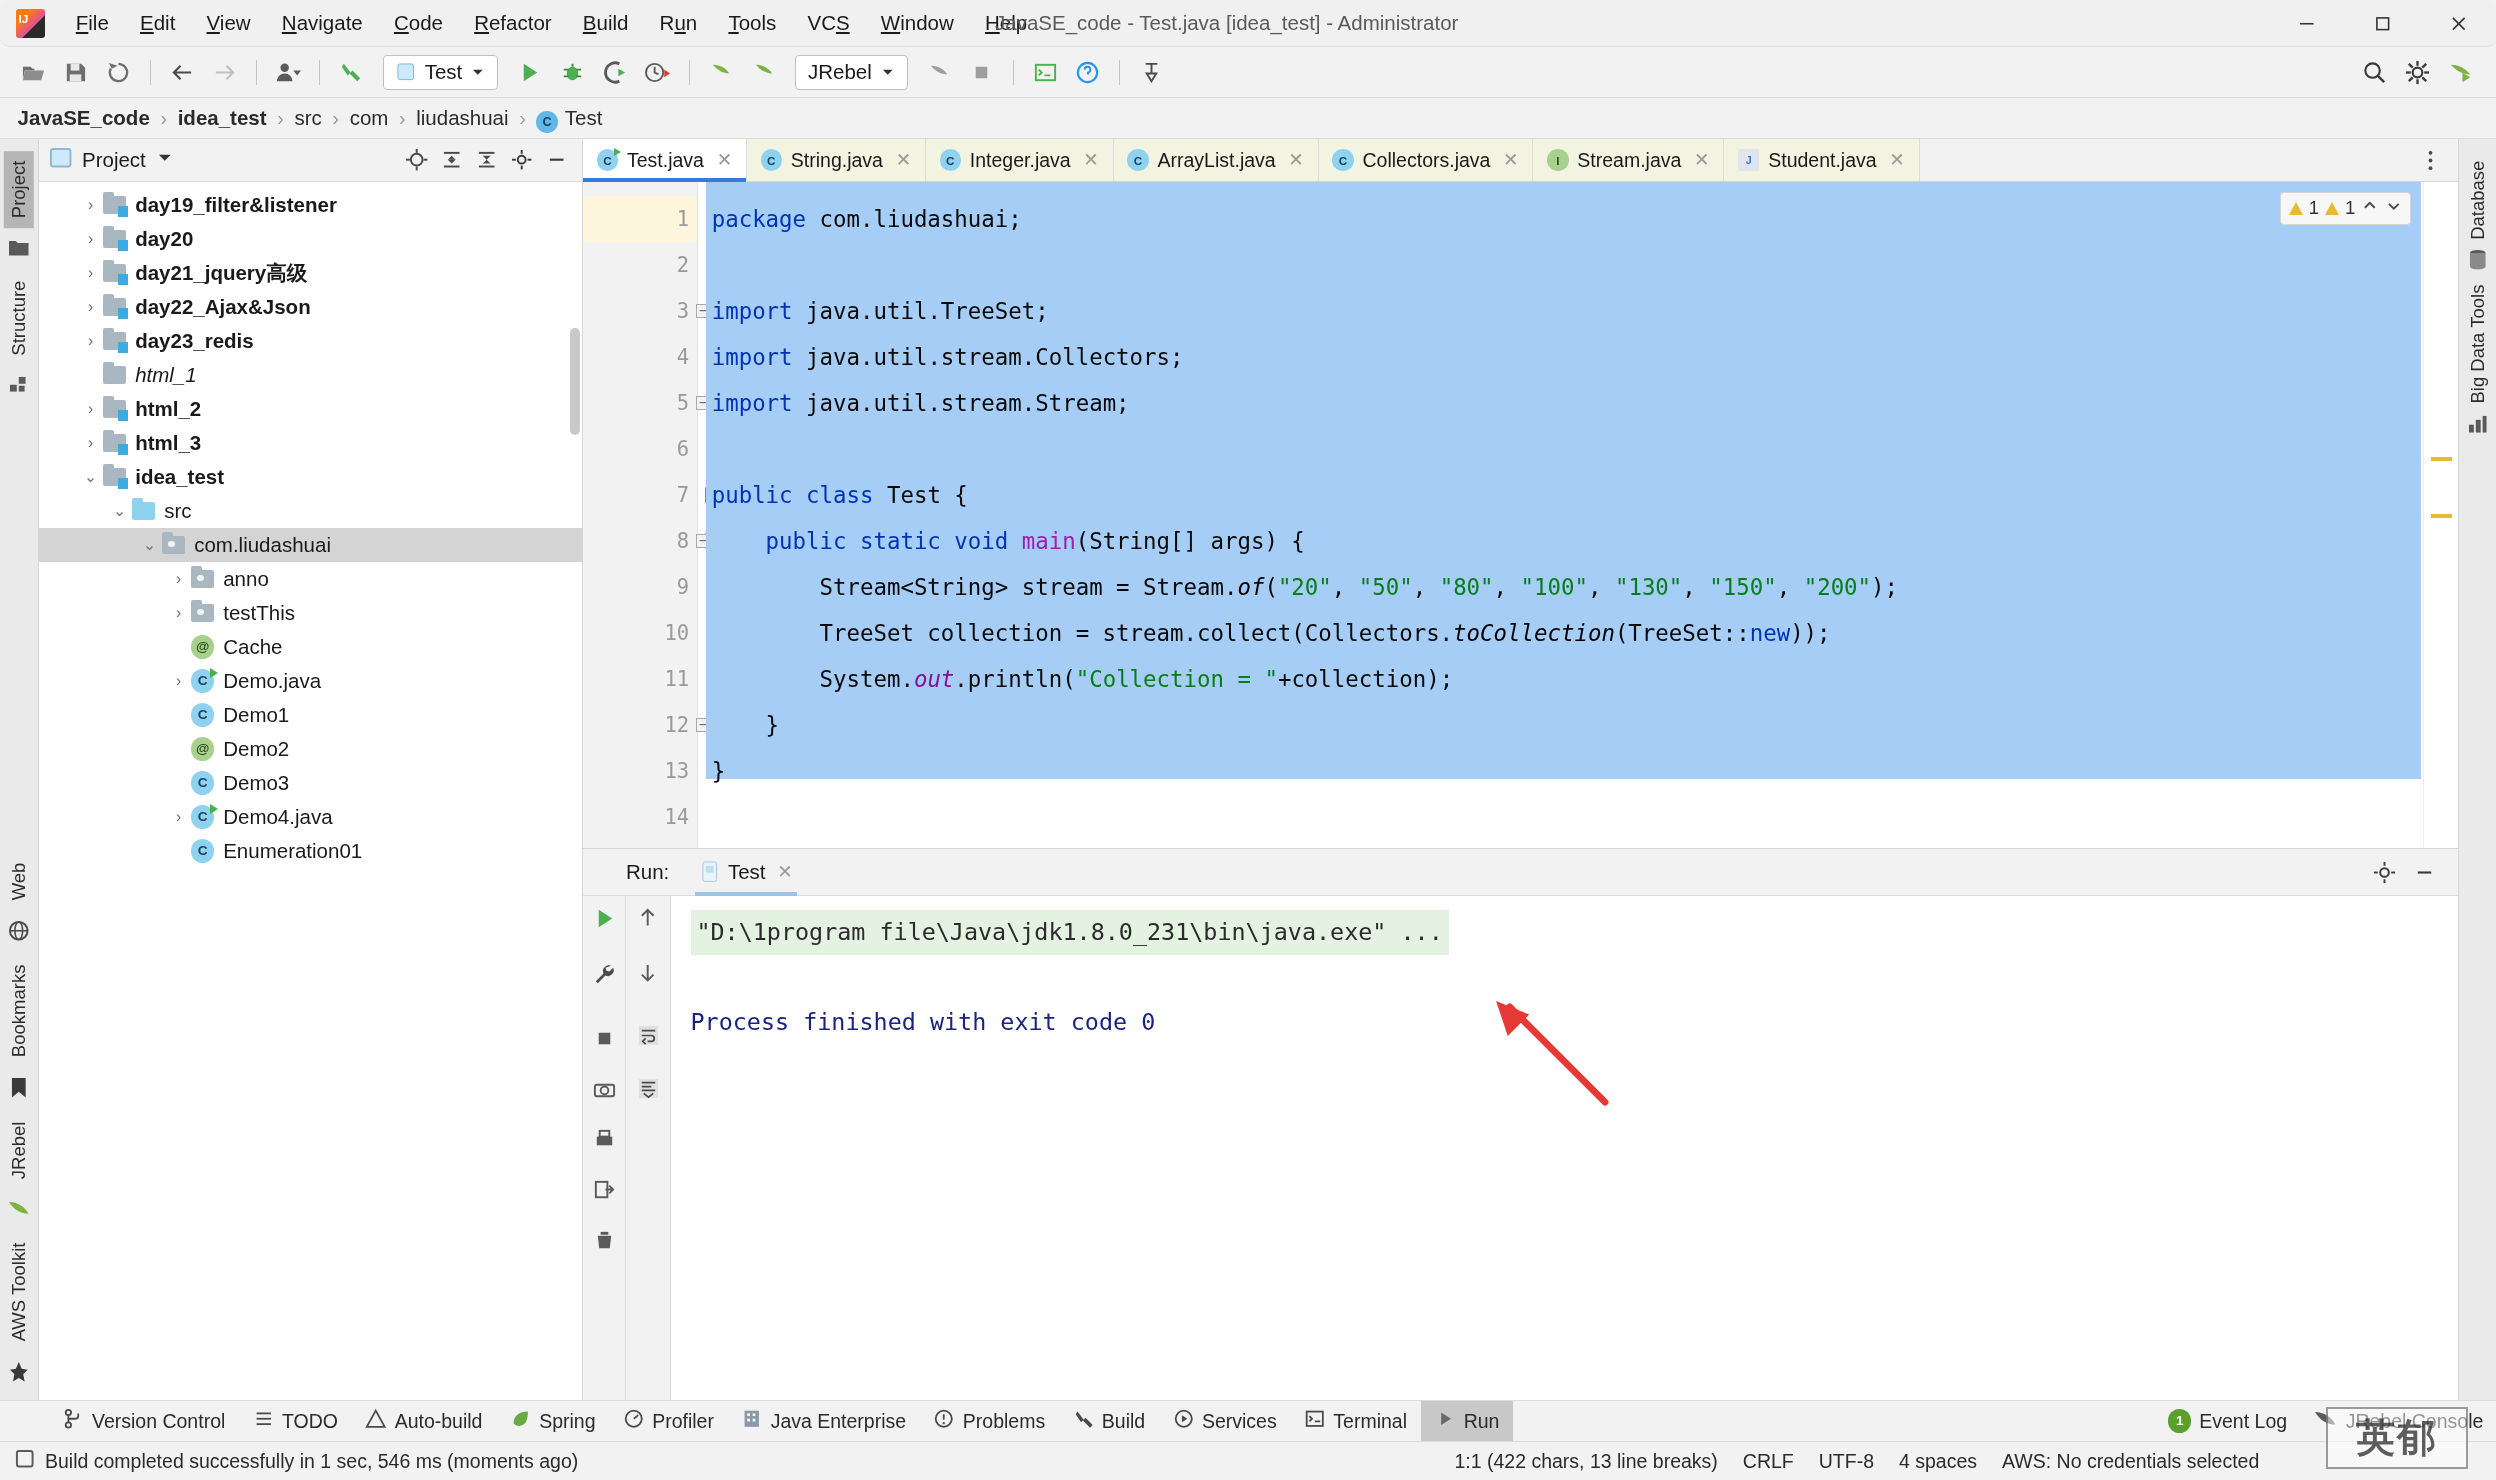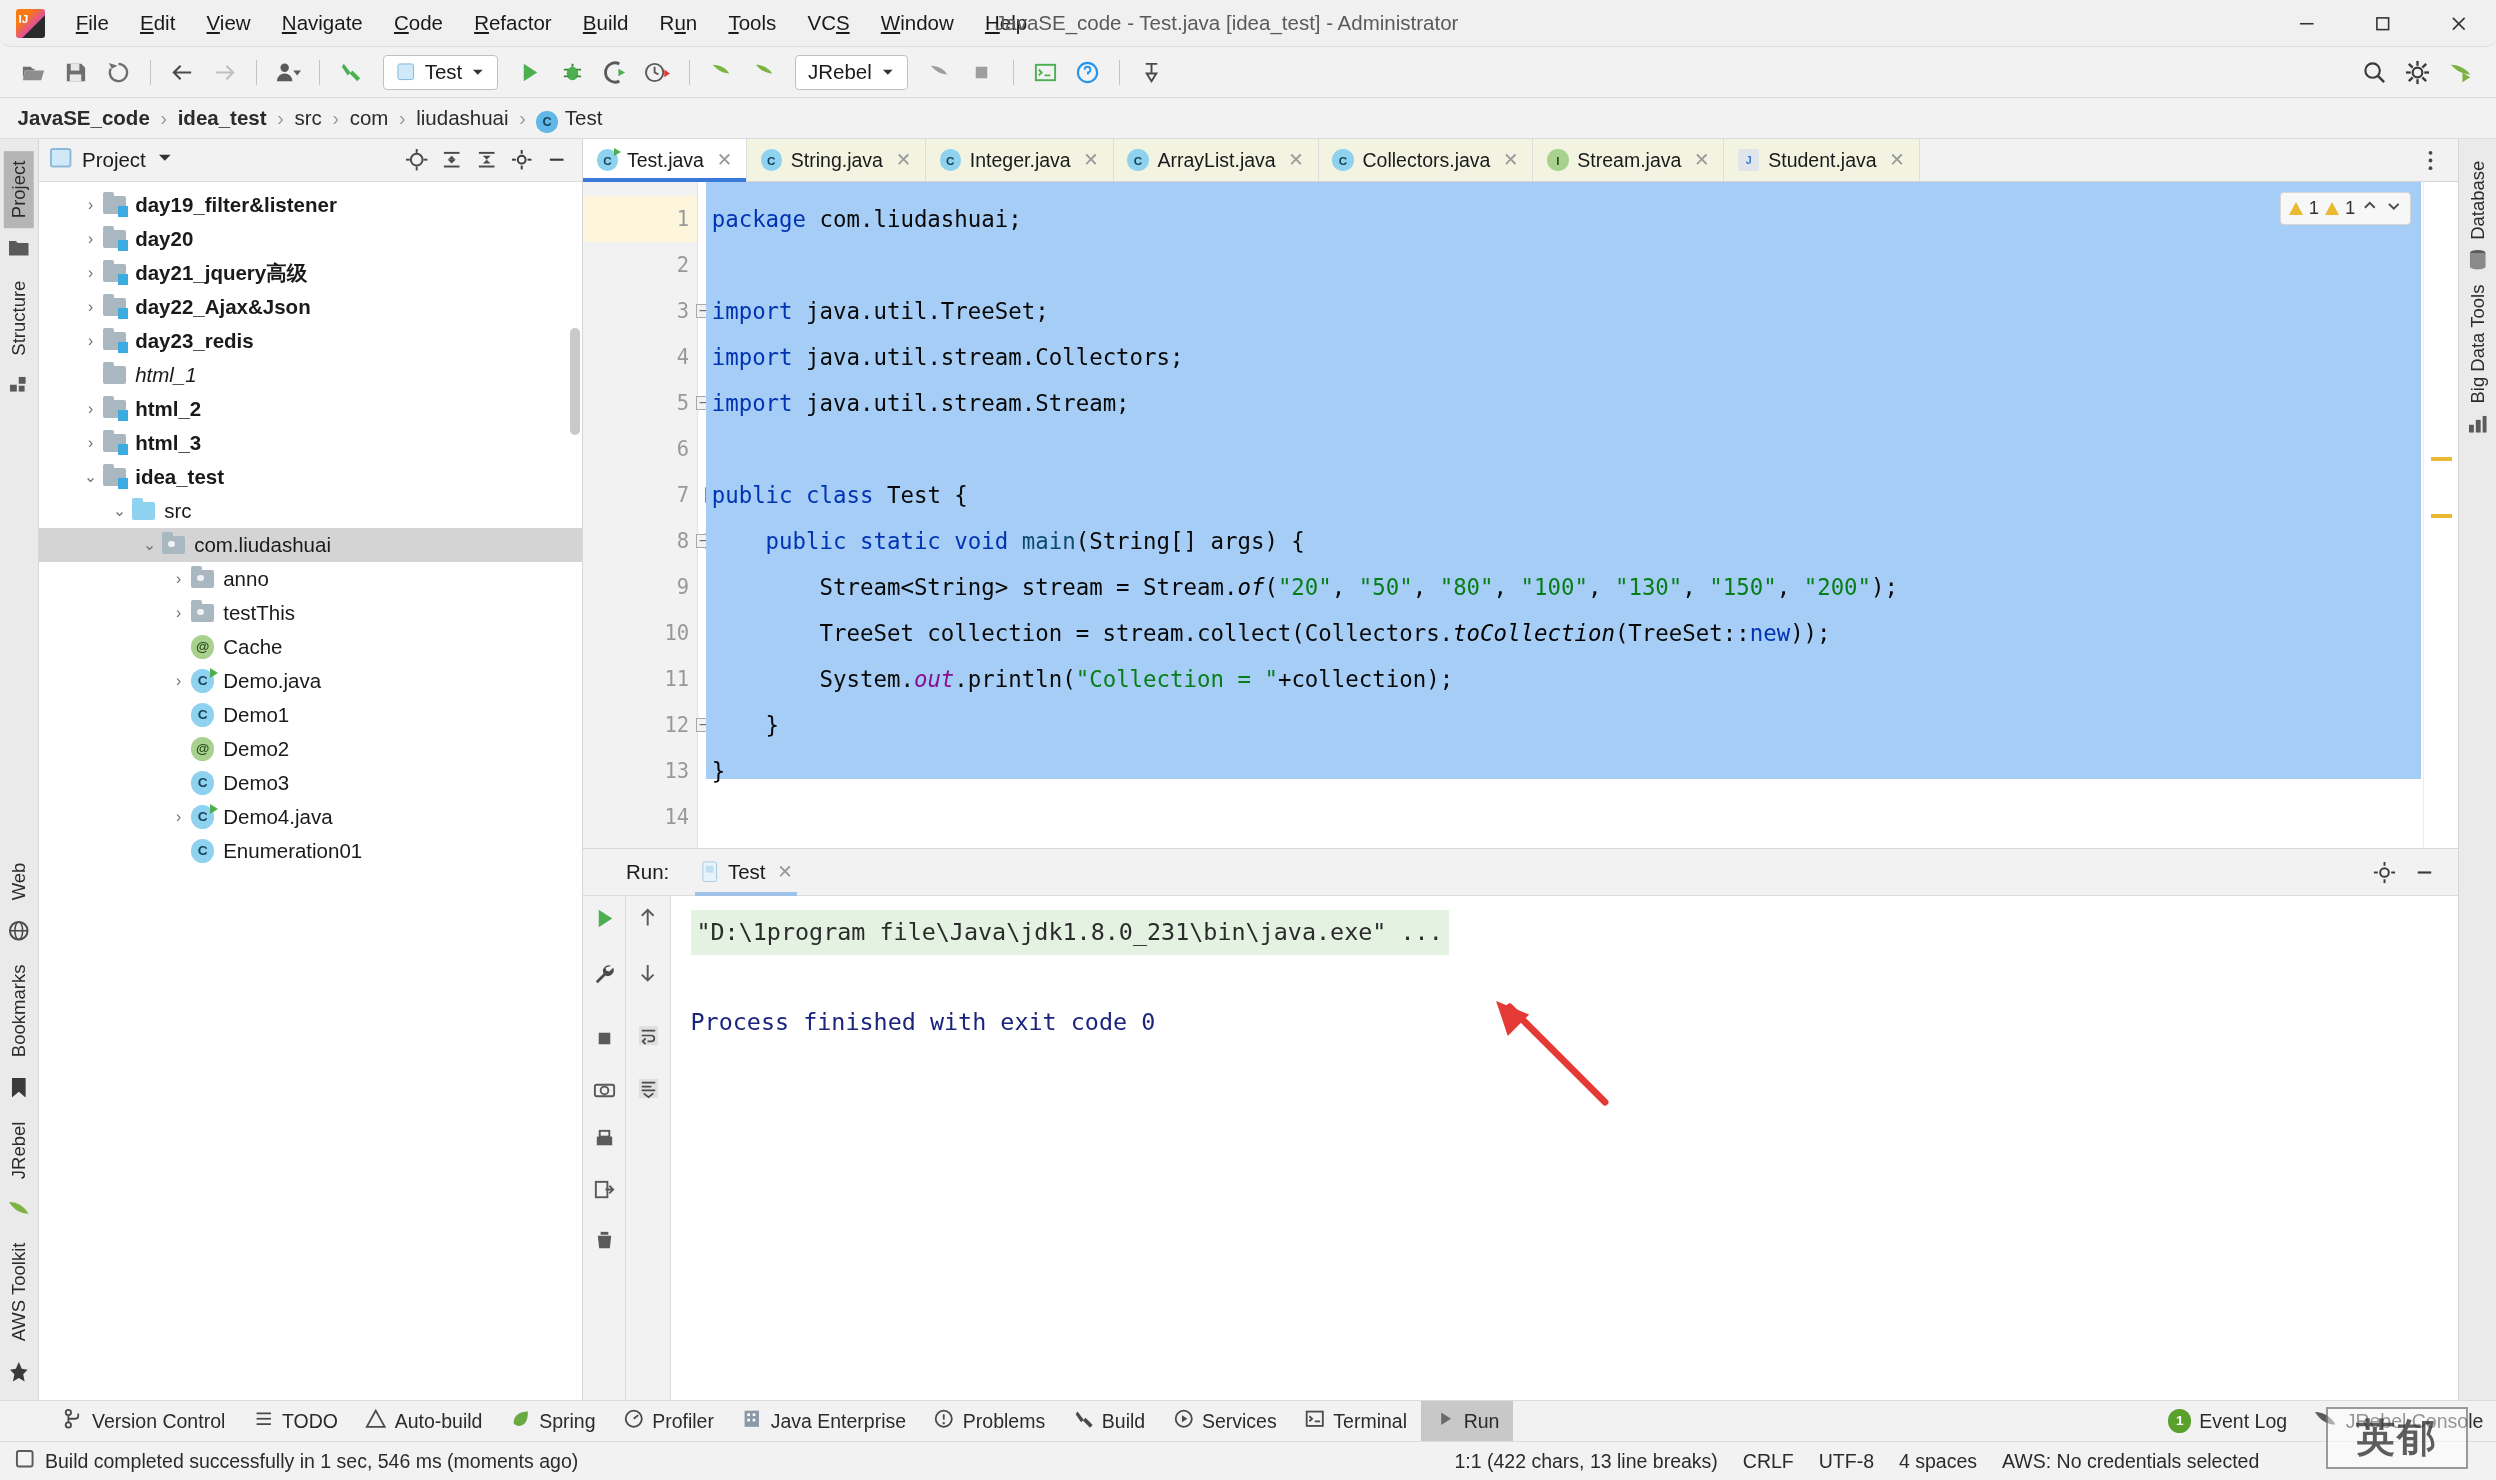--- a/index.html
+++ b/index.html
@@ -238,21 +238,21 @@
     flex: 1; padding-top: 13.7px; position: relative;
     font-family: "DejaVu Sans Mono", monospace; font-size: 22.4px;
     overflow: hidden;
   }
   .code-sel-bg {
     position: absolute; left: 7.8px; right: 37px; top: 0; height: 597px; background: #a6cdf5;
   }
   .code-line { height: 46px; line-height: 46px; white-space: pre; position: relative; padding-left: 13.7px; }
   .kw { color: #0033b3; font-weight: normal; }
   .str { color: #067d17; }
-  .fn { color: #0c4a6e; }
+  .fn { color: #a21caf; }
   .it { font-style: italic; }
   .stat { color: #871094; font-style: italic; }
   .plain { color: #080808; }
 
   .code-scroll-right {
     position: absolute; right: 0; top: 0; bottom: 0; width: 35px; background: #fff;
     border-left: 1px solid #eee;
   }
   .warn-pill {
     position: absolute; right: 47px; top: 9.8px;

